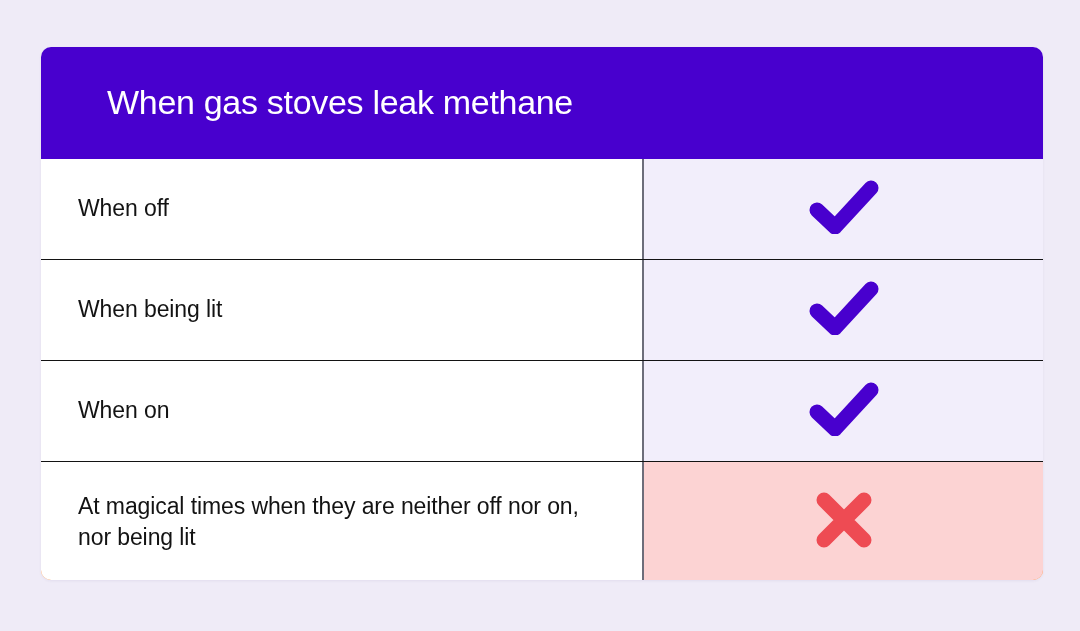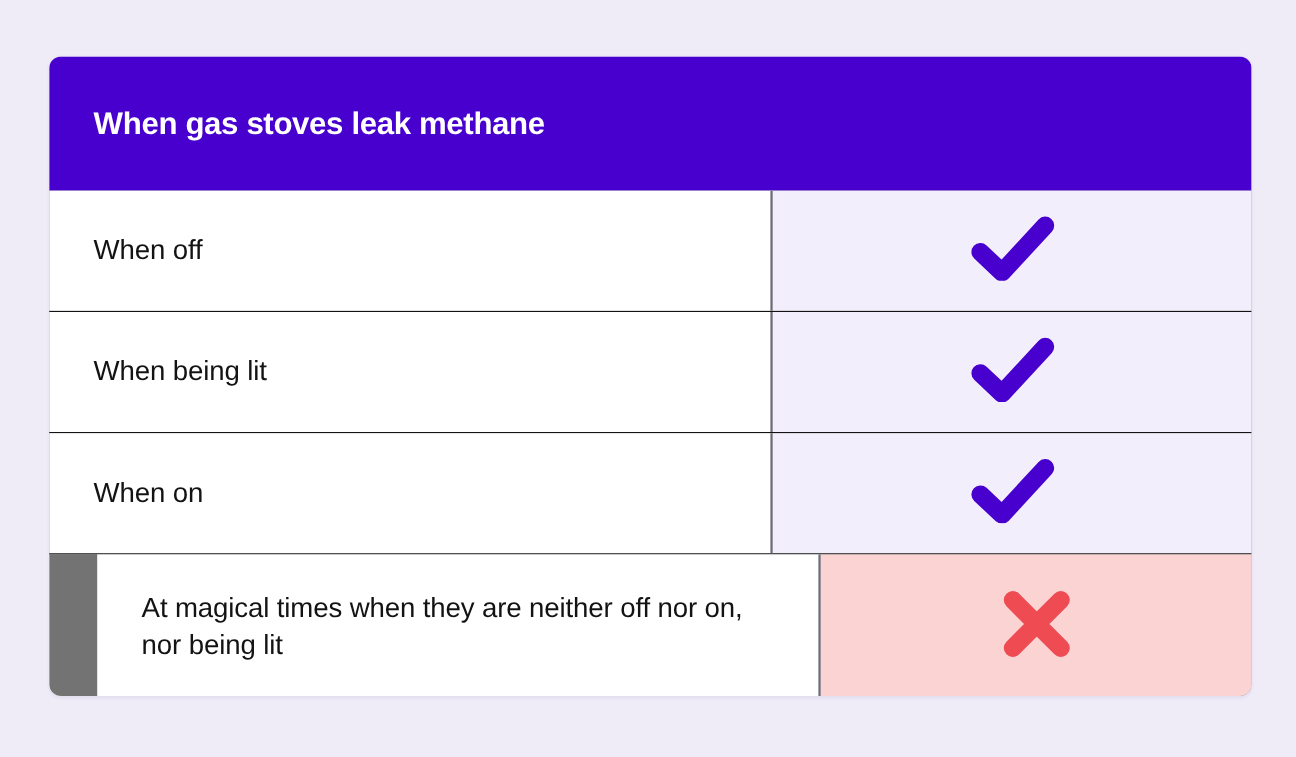--- a/index.html
+++ b/index.html
@@ -38,42 +38,43 @@
   .card-header {
     height: 112px;
     background: #4800ce;
     display: flex;
     align-items: center;
     padding: 0 37px;
     box-sizing: border-box;
   }
   .card-header-title {
     color: #ffffff;
-    font-size: 26px;
-    font-weight: bold;
+    font-size: 34px;
+    font-weight: normal;
     letter-spacing: -0.3px;
     line-height: 1.1;
     white-space: nowrap;
+    margin-left: 29px;
   }
 
   
   .table-body {
     position: relative;
     height: 421px;
     background: #ffffff;
   }
 
   .table-row {
     display: flex;
     box-sizing: border-box;
     border-bottom: 1.6px solid #131313;
-    background: #737373;
+    background: #f97316;
   }
   .table-row.row-h-100 { height: 101px; }
-  .table-row.row-h-120 { height: 120px; border-bottom: none; padding-left: 40px; }
+  .table-row.row-h-120 { height: 120px; border-bottom: none; }
 
   .cell-label {
     width: 603px;
     box-sizing: border-box;
     display: flex;
     align-items: center;
     padding: 0 37px;
     border-right: 2.4px solid #6d6d7a;
     background: #ffffff;
   }

